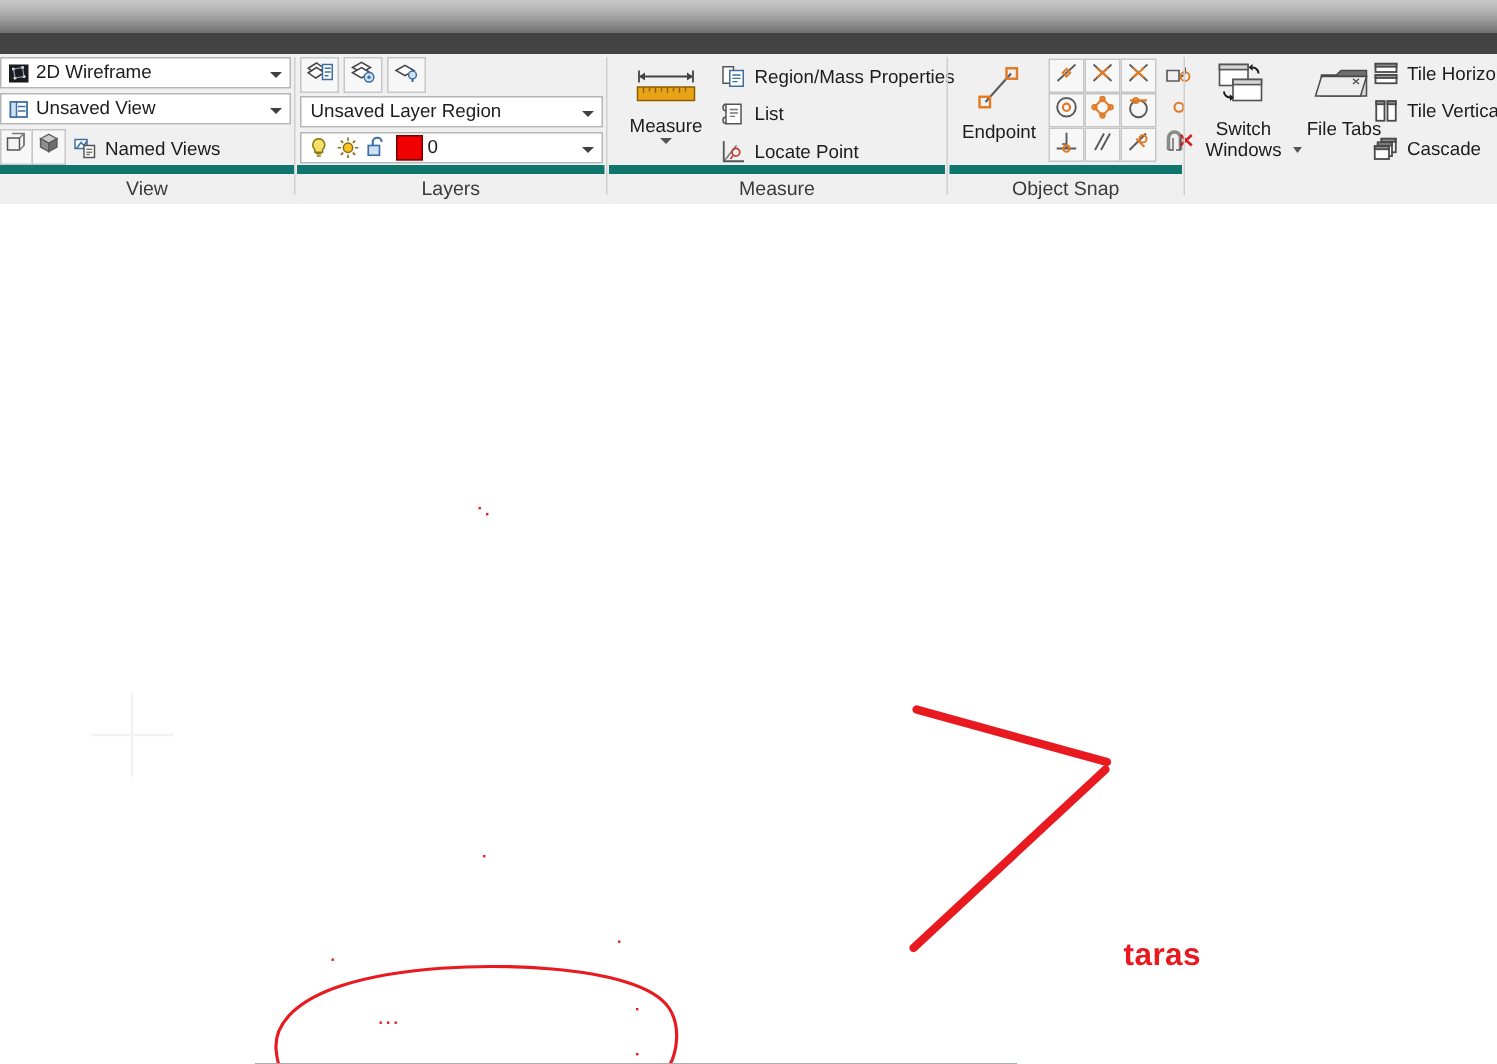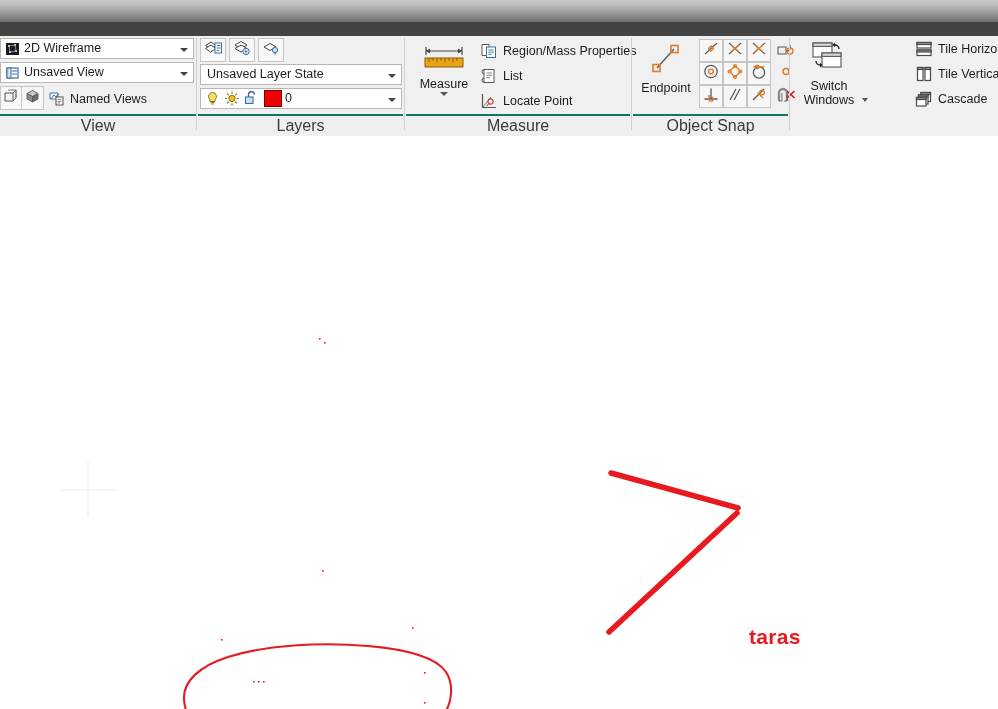--- a/index.html
+++ b/index.html
@@ -31,23 +31,23 @@
   .panel{
     position:absolute;top:0;height:100px;
     box-sizing:border-box;
   }
   .panel-sep{
     position:absolute;top:2px;width:1px;height:92px;background:#cfcfcf;
   }
   .panel-label{
     position:absolute;bottom:0;left:0;right:0;height:20px;
     line-height:20px;text-align:center;
-    font-size:16px;color:#3a3a3a;
+    font-size:13px;color:#3a3a3a;
     background:#efefef;
-    border-top:2px solid #0f766e;
+    border-top:6px solid #0f766e;
   }
   .panel-body{position:absolute;left:0;top:0;right:0;height:80px;}
 
   
   .combo{
     position:absolute;box-sizing:border-box;
     background:#ffffff;border:1px solid #b6b6b6;
     height:21px;line-height:19px;font-size:12.5px;color:#1c1c1c;
     padding-left:3px;
     display:flex;align-items:center;
@@ -205,21 +205,21 @@
             <span>
               <svg width="19" height="18" viewBox="0 0 19 18">
                 <path d="M2 8 L8 4.5 L14 8 L8 11.5 z" fill="#fff" stroke="#444" stroke-width="1"></path>
                 <circle cx="13" cy="11" r="2.6" fill="#cfe0f0" stroke="#3c6ea5" stroke-width="1"></circle>
                 <path d="M13 13.4 v2.2" stroke="#3c6ea5" stroke-width="1.4"></path>
               </svg>
             </span>
           </div>
 
           <div class="combo" style="left:2px;top:28px;width:202px;">
-            <span class="ctext">Unsaved Layer State</span>
+            <span class="ctext">Unsaved Layer Region</span>
             <span class="caret">
                 <span class="caret-glyph"></span>
               </span>
           </div>
 
           <div class="combo" style="left:2px;top:52px;width:202px;">
             <span style="width:17px;height:17px;display:inline-block;">
               <svg width="17" height="17" viewBox="0 0 17 17">
                 <path d="M8.5 2.5 a4 4 0 0 0 -2.6 7 v2 h5.2 v-2 a4 4 0 0 0 -2.6 -7 z" fill="#f5e06a" stroke="#8a7a10" stroke-width="1"></path>
                 <path d="M6.6 12.5 h3.8 M7.2 14 h2.6" stroke="#8a7a10" stroke-width="1.1"></path>
@@ -444,20 +444,31 @@
                 <path d="M30 2.6 l-2.6 2.4 l2.8 2.2 z" fill="#1b1b1b"></path>
                 <path d="M11 21 a4 4 0 0 0 4 4" fill="none" stroke="#1b1b1b" stroke-width="1.3"></path>
                 <path d="M15 27.4 l2.6 -2.4 l-2.8 -2.2 z" fill="#1b1b1b"></path>
               </svg>
             </span>
             <span class="blabel">Switch</span>
             <span class="blabel">Windows</span>
           </div>
           <span style="position:absolute;left:71px;top:62px;width:0;height:0;border-left:3.5px solid transparent;border-right:3.5px solid transparent;border-top:4px solid #555;"></span>
 
+          <div class="bigbtn" style="left:76px;top:4px;width:58px;">
+            <span class="bicon">
+              <svg width="46" height="34" viewBox="0 0 46 34">
+                <path d="M8 10 h10 l3 -3 h17 v4 H8 z" fill="#6f6f6f" stroke="#4a4a4a" stroke-width="1"></path>
+                <path d="M8 11 h30 v13 H8 z" fill="#d9d9d9" stroke="#4a4a4a" stroke-width="1"></path>
+                <path d="M8 11 L38 11 L34 24 L4 24 z" fill="#eeeeee" stroke="#4a4a4a" stroke-width="1"></path>
+                <path d="M29 12.5 l4 3.5 M33 12.5 l-4 3.5" stroke="#555" stroke-width="1"></path>
+              </svg>
+            </span>
+            <span class="blabel">File Tabs</span>
+          </div>
 
           <div class="menuitem" style="left:124px;top:4px;">
             <span style="width:18px;height:18px;">
               <svg width="18" height="18" viewBox="0 0 18 18">
                 <rect x="2" y="2.5" width="14" height="5.5" fill="#fff" stroke="#4a4a4a" stroke-width="1.2"></rect>
                 <rect x="2" y="2.5" width="14" height="2" fill="#9a9a9a" stroke="#4a4a4a" stroke-width="1.2"></rect>
                 <rect x="2" y="10" width="14" height="5.5" fill="#fff" stroke="#4a4a4a" stroke-width="1.2"></rect>
                 <rect x="2" y="10" width="14" height="2" fill="#9a9a9a" stroke="#4a4a4a" stroke-width="1.2"></rect>
               </svg>
             </span>

